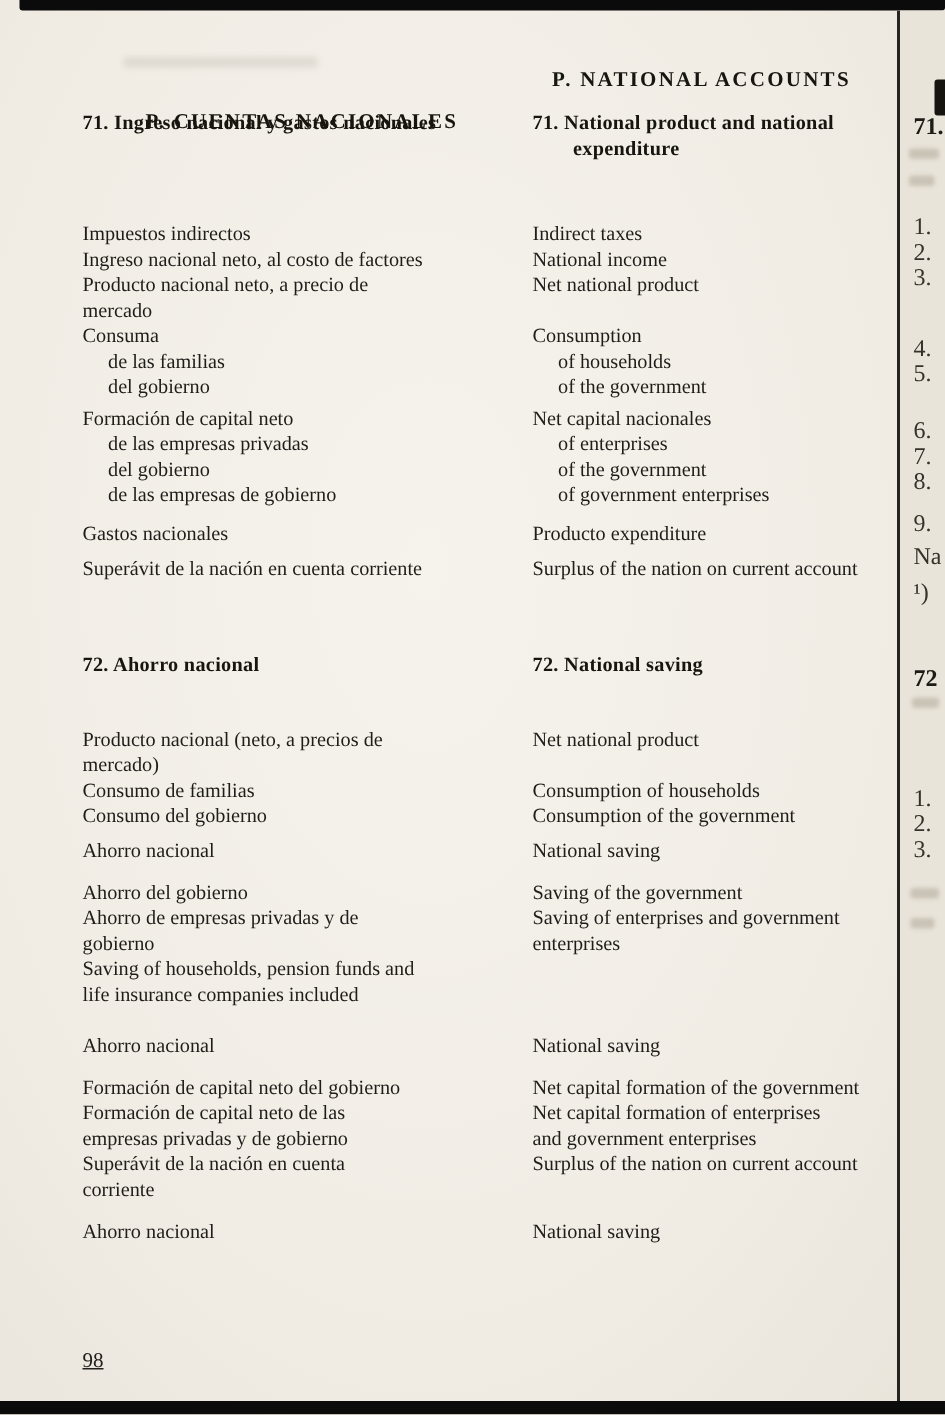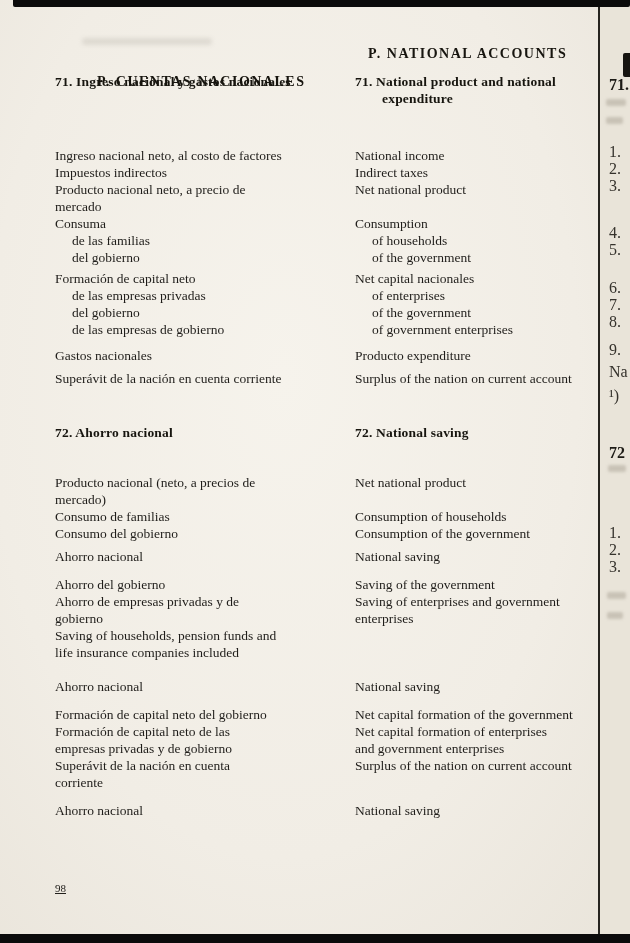--- a/index.html
+++ b/index.html
@@ -20,29 +20,29 @@
   .hdr-left{left:97px;margin-top:28px;}
   .hdr-right{left:368px;}
 
   .content{position:absolute;left:55px;top:73px;width:545px;font-size:13.5px;line-height:17px;}
   .trow,.row{display:grid;grid-template-columns:300px 245px;}
   .stitle{font-weight:700;white-space:pre-line;letter-spacing:.2px;color:#17150f;}
   .stitle.hang{padding-left:27px;text-indent:-27px;}
   .cell{white-space:pre-line;}
   .cell.ind{padding-left:17px;}
   .rows71{margin-top:40px;}
-  .sec72{margin-top:37px;}
+  .sec72{margin-top:47px;}
   .rows72{margin-top:33px;}
   .g4{margin-top:4px;}
   .g6{margin-top:6px;}
   .g9{margin-top:9px;}
   .g11{margin-top:11px;}
   .g17{margin-top:17px;}
 
-  .pagenum{position:absolute;left:55px;top:882px;font-size:11px;color:#22201c;text-decoration:underline;}
+  .pagenum{position:absolute;left:55px;top:900px;font-size:14px;color:#22201c;text-decoration:underline;}
 
   .edge{position:absolute;left:598px;top:7px;bottom:9px;right:0;background:#e9e4d9;border-left:2.5px solid #26241f;}
   .frag{position:absolute;left:9px;font-size:16px;color:#35322c;white-space:nowrap;}
   .frag.b{font-weight:700;color:#1d1b16;}
   .blob{position:absolute;right:0;top:46px;width:7px;height:24px;background:#161410;border-radius:2px 0 0 2px;}
   .smudge{position:absolute;background:#a9a294;opacity:.5;filter:blur(1.5px);border-radius:2px;}
 </style>
 </head>
 <body>
 
@@ -57,26 +57,26 @@
   <div class="content">
 
     <div class="sec sec71">
       <div class="trow">
         <div class="stitle hang">71. Ingreso nacional y gastos nacionales</div>
         <div class="stitle hang">71. National product and national
 expenditure</div>
       </div>
       <div class="rows rows71">
         <div class="row">
+          <div class="cell">Impuestos indirectos</div>
+          <div class="cell">Indirect taxes</div>
+        </div>
+        <div class="row">
           <div class="cell">Ingreso nacional neto, al costo de factores</div>
           <div class="cell">National income</div>
-        </div>
-        <div class="row">
-          <div class="cell">Impuestos indirectos</div>
-          <div class="cell">Indirect taxes</div>
         </div>
         <div class="row">
           <div class="cell">Producto nacional neto, a precio de
 mercado</div>
           <div class="cell">Net national product</div>
         </div>
         <div class="row">
           <div class="cell">Consuma</div>
           <div class="cell">Consumption</div>
         </div>

